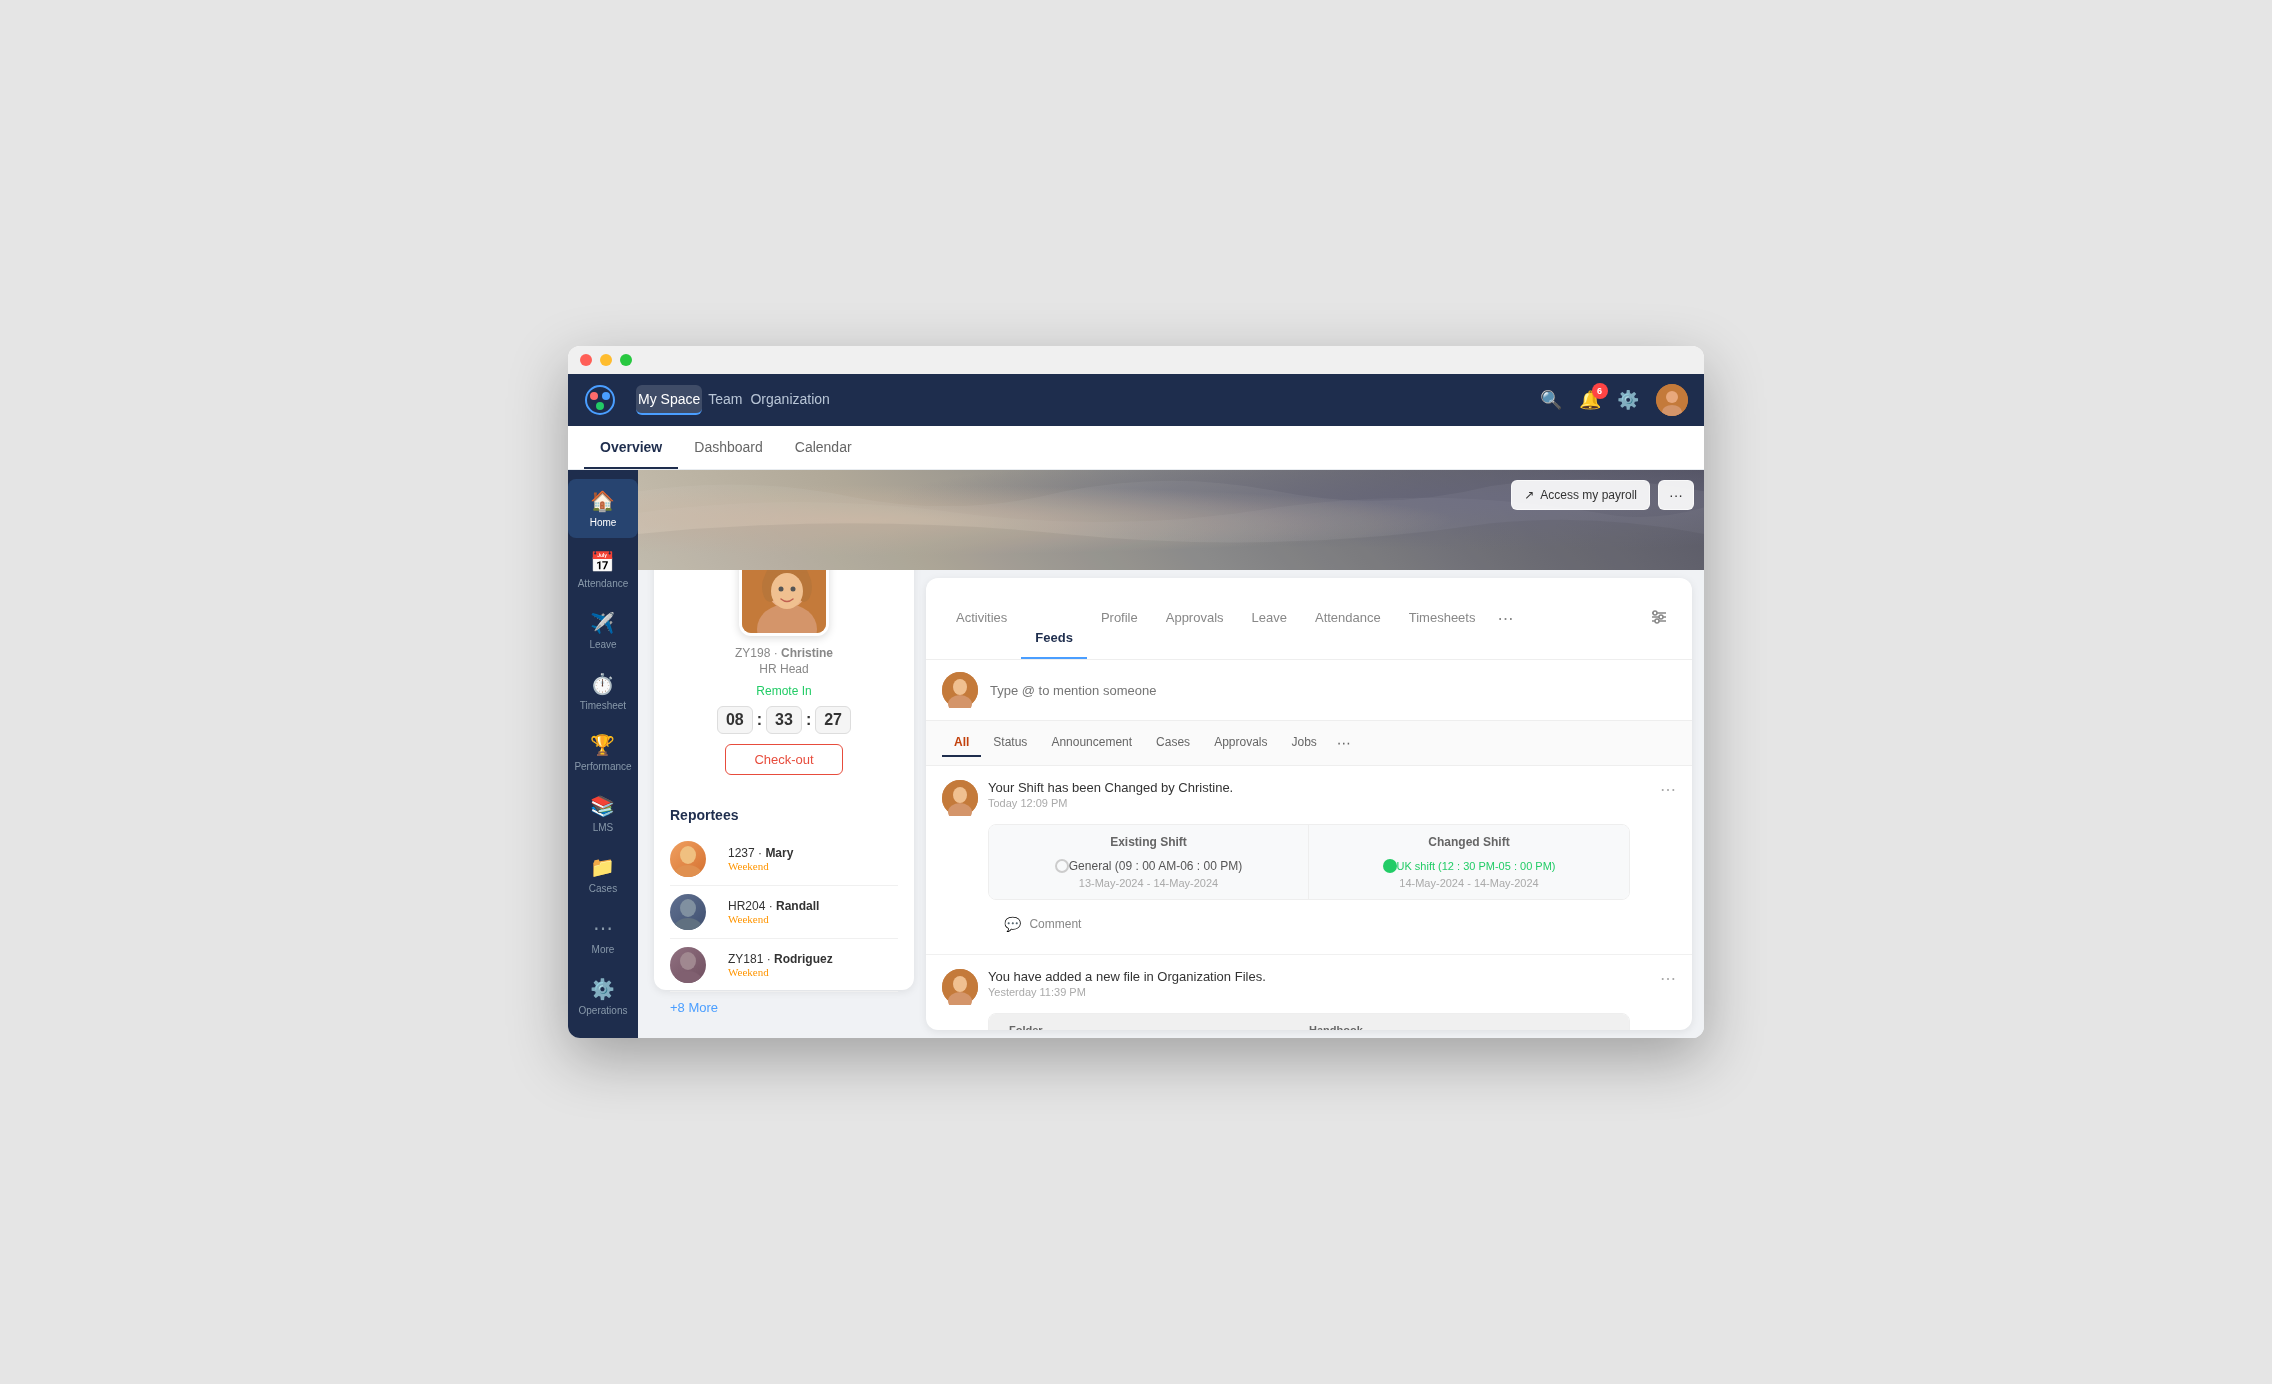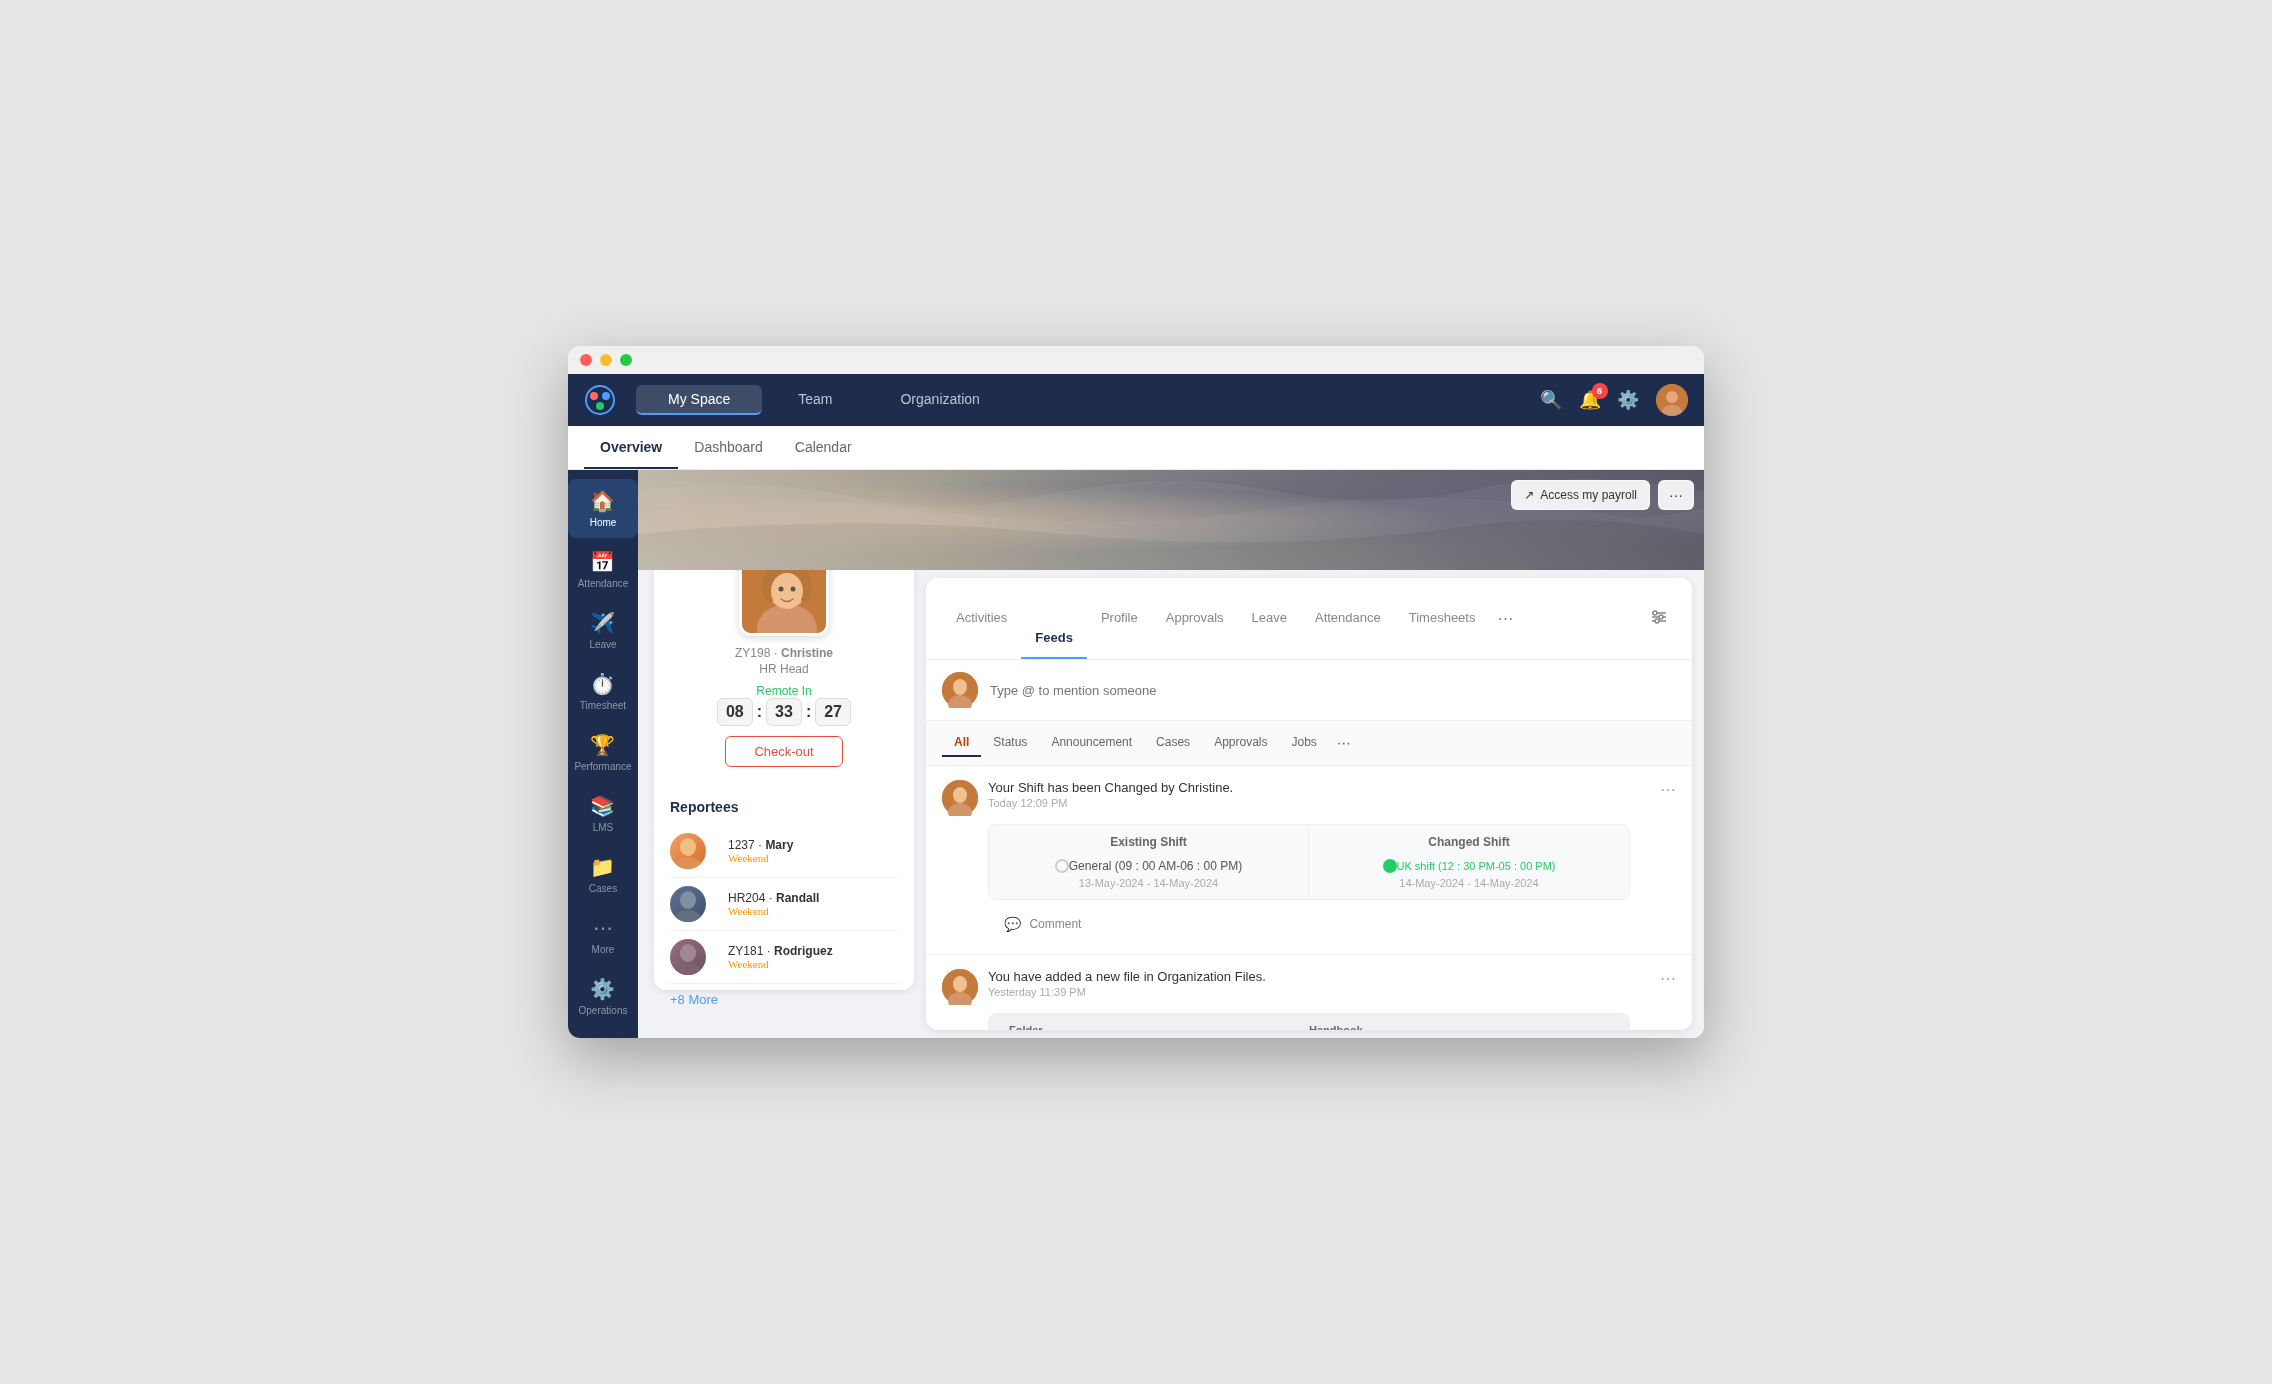--- a/index.html
+++ b/index.html
@@ -58,21 +58,21 @@
       margin-right: 20px;
       flex-shrink: 0;
     }
     .top-nav-links {
       display: flex;
       gap: 4px;
       flex: 1;
     }
     .nav-link {
       color: #b8c5d6;
-      padding: 6px 32px;
+      padding: 6px 2px;
       border-radius: 6px;
       font-size: 14px;
       font-weight: 500;
       cursor: pointer;
       text-decoration: none;
     }
     .nav-link.active {
       color: #fff;
       background: rgba(255,255,255,0.15);
       border-bottom: 2px solid #4a9eff;
@@ -263,20 +263,21 @@
     }
     .profile-role {
       font-size: 12px;
       color: #888;
       margin-bottom: 8px;
     }
     .remote-badge {
       color: #22cc66;
       font-size: 12px;
       font-weight: 500;
+      margin-bottom: 8px;
     }
     .timer-display {
       display: flex;
       align-items: center;
       gap: 4px;
       margin-bottom: 10px;
     }
     .timer-segment {
       background: #f5f5f5;
       border: 1px solid #ddd;

